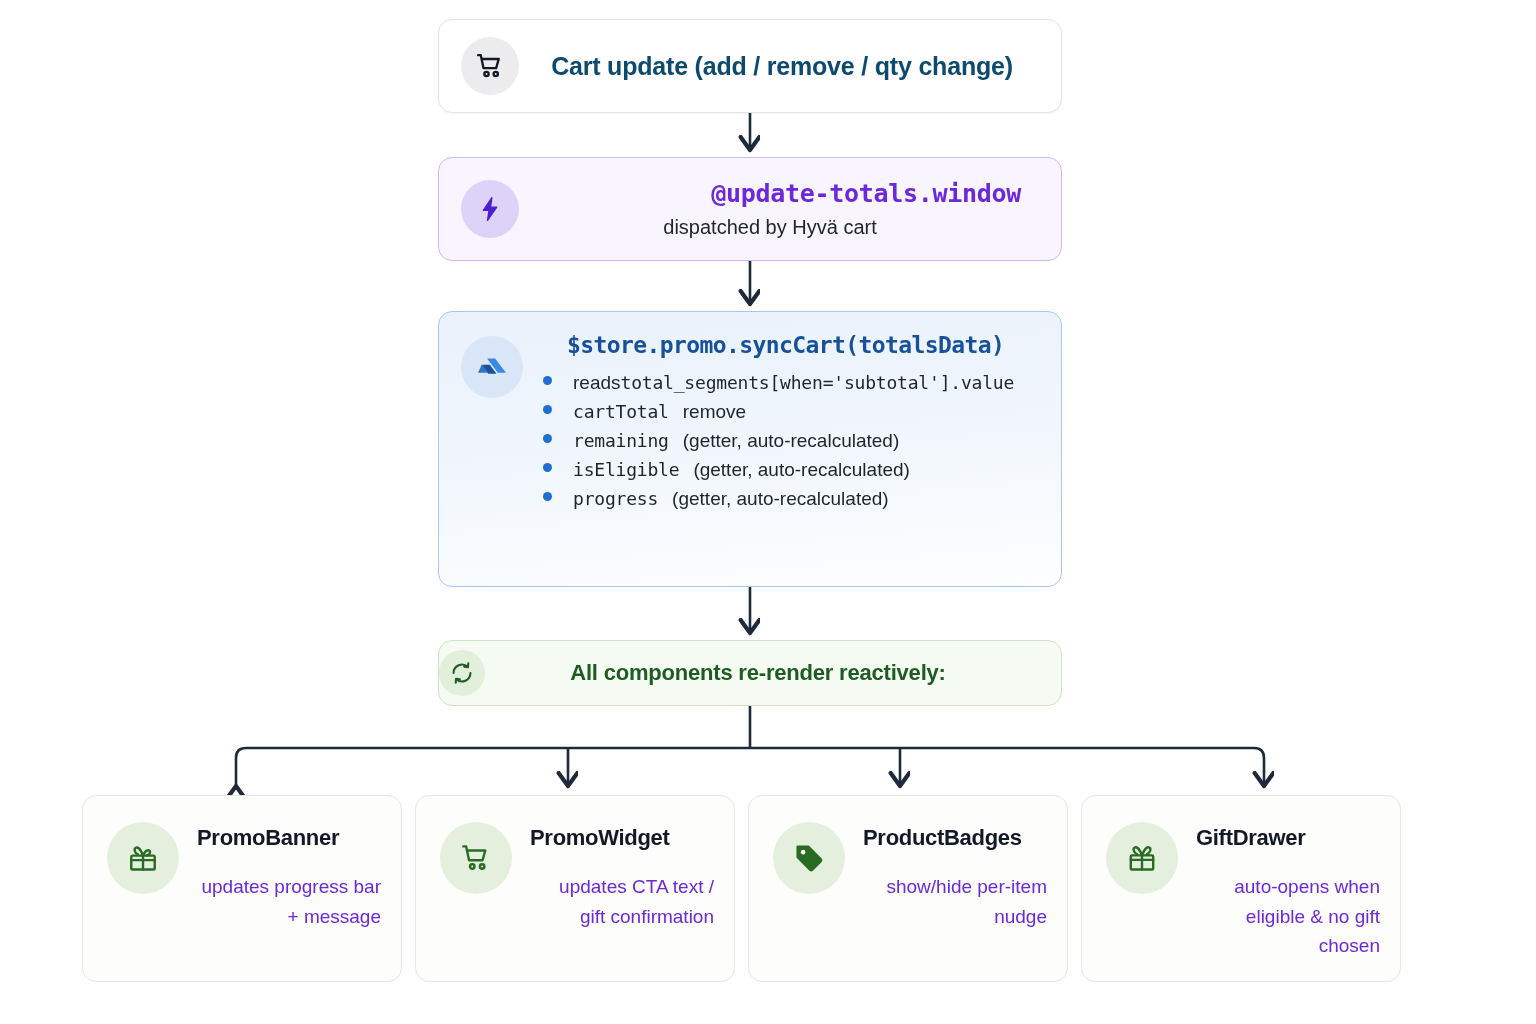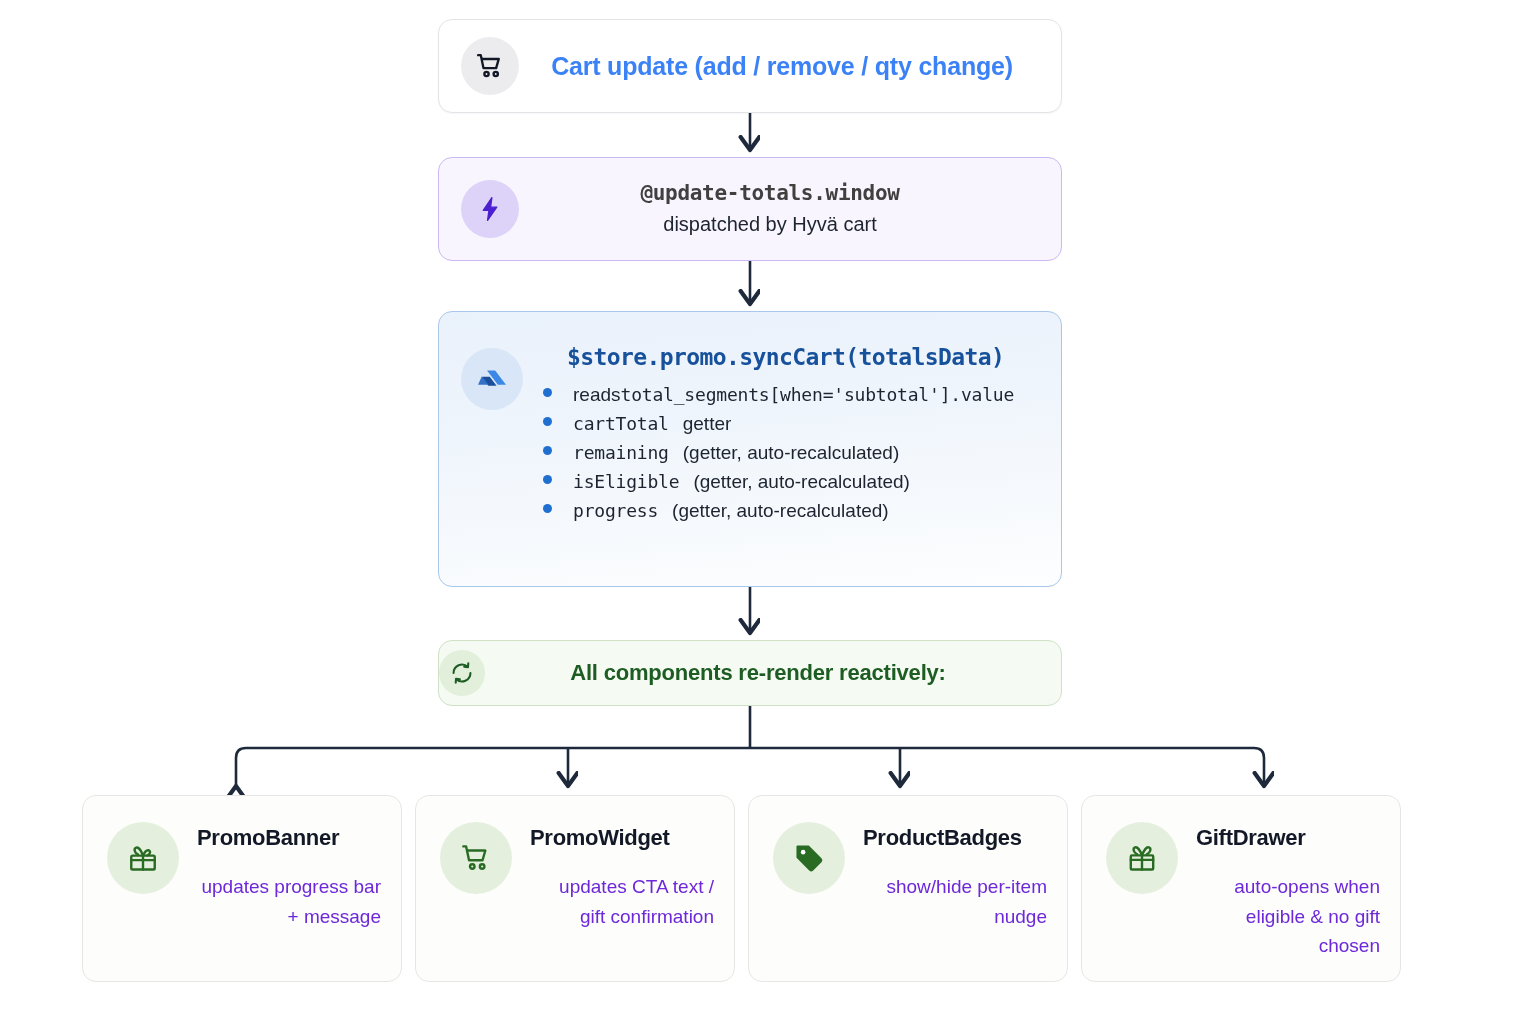--- a/index.html
+++ b/index.html
@@ -50,21 +50,21 @@
   }
   #node-cart .icon-circle {
     width: 58px; height: 58px;
     background: #ececee;
   }
   #node-cart .title {
     flex: 1;
     text-align: center;
     font-size: 25px;
     font-weight: 700;
-    color: #3b82f6;
+    color: #0c4a6e;
     letter-spacing: -0.2px;
     margin-right: 34px;
     padding-left: 18px;
   }
 
   
   #node-event {
     left: 438px;
     top: 157px;
     width: 624px;
@@ -78,43 +78,44 @@
     background: #ddd2f8;
   }
   #node-event .ev-text {
     flex: 1;
     text-align: center;
     margin-right: 40px;
     line-height: 1.28;
   }
   #node-event .ev-code {
     font-family: "DejaVu Sans Mono", "Liberation Mono", monospace;
-    font-size: 21px;
-    font-weight: 700;
-    color: #404040;
+    font-size: 25px;
+    font-weight: 700;
+    color: #6d28d9;
     display: block;
     letter-spacing: -0.3px;
+    text-align: right;
   }
   #node-event .ev-sub {
     display: block;
     font-size: 20px;
     color: #1d2430;
     margin-top: 5px;
   }
 
   
   #node-store {
     left: 438px;
     top: 311px;
     width: 624px;
     height: 276px;
     background: linear-gradient(175deg, #e9f1fb 0%, #eff5fc 40%, #f7fafd 75%, #fdfeff 100%);
     border: 1px solid #a8c7ea;
     align-items: flex-start;
-    padding: 32px 20px 20px 22px;
+    padding: 20px 20px 20px 22px;
   }
   #node-store .icon-circle {
     width: 62px; height: 62px;
     background: #d8e6f7;
     margin-top: 4px;
   }
   #node-store .store-body {
     margin-left: 20px;
     flex: 1;
   }
@@ -288,21 +289,21 @@
       <div class="store-title">$store.promo.syncCart(totalsData)</div>
       <ul>
         <li>
           <span class="dot"></span>
           <span>reads </span>
             <span class="mono">total_segments[when='subtotal'].value</span>
         </li>
         <li>
           <span class="dot"></span>
           <span class="mono">cartTotal</span>
-            <span class="bnote">getter</span>
+            <span class="bnote">remove</span>
         </li>
         <li>
           <span class="dot"></span>
           <span class="mono">remaining</span>
             <span class="bnote">(getter, auto-recalculated)</span>
         </li>
         <li>
           <span class="dot"></span>
           <span class="mono">isEligible</span>
             <span class="bnote">(getter, auto-recalculated)</span>

